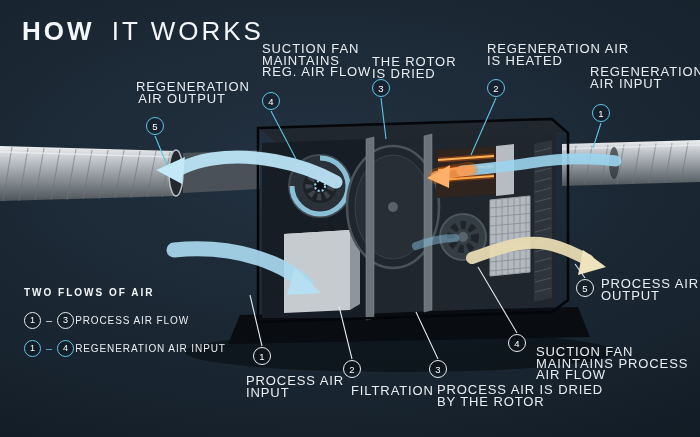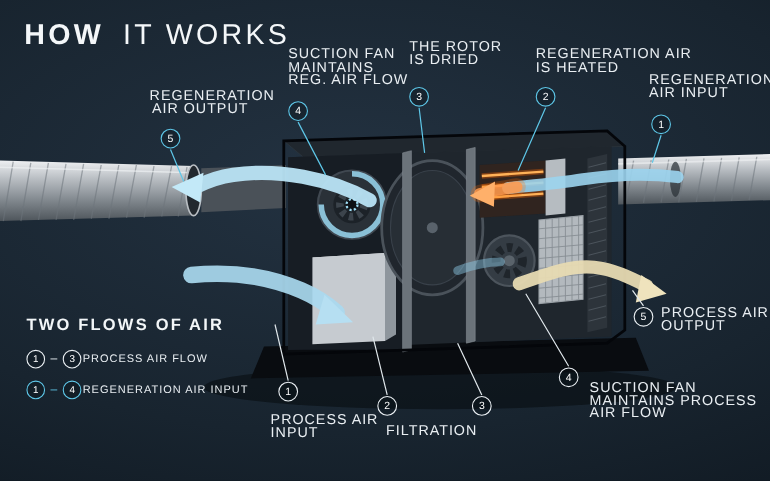--- a/index.html
+++ b/index.html
@@ -26,21 +26,21 @@
   .num-circle {
     position:absolute; width:18px; height:18px; border-radius:50%;
     display:flex; align-items:center; justify-content:center;
     font-size:9.5px; font-weight:500; color:#ffffff;
     background:rgba(8,16,24,0.3);
   }
   .num-circle.cyan  { border:1.6px solid #5ec7e8; }
   .num-circle.white { border:1.6px solid #e9eef2; }
 
   .legend { position:absolute; left:24px; top:287px; }
-  .legend-title { font-size:15px; letter-spacing:2px; font-weight:600; color:#f2f6f8; margin-bottom:13px; }
+  .legend-title { font-size:10px; letter-spacing:2px; font-weight:600; color:#f2f6f8; margin-bottom:13px; }
   .legend-row { display:flex; align-items:center; margin-bottom:10px; height:18px; }
   .legend-row .num-circle { position:static; width:17px; height:17px; font-size:9px; flex:none; }
   .legend-dash { font-size:11px; margin:0 5px; }
   .legend-row.process .legend-dash { color:#e9eef2; }
   .legend-row.regen   .legend-dash { color:#5ec7e8; }
   .legend-label { font-size:10px; letter-spacing:0.9px; margin-left:1px; color:#e9eef2; }
 </style>
 </head>
 <body>
 
@@ -176,40 +176,42 @@
 
   <div class="callout-label center" style="left:136px; top:81px; width:92px;">REGENERATION
 AIR OUTPUT</div>
   <div class="num-circle cyan" style="left:146px; top:117px;">5</div>
 
   <div class="callout-label" style="left:262px; top:43px;">SUCTION FAN
 MAINTAINS
 REG. AIR FLOW</div>
   <div class="num-circle cyan" style="left:262px; top:92px;">4</div>
 
-  <div class="callout-label" style="left:372px; top:36px;">THE ROTOR
+  <div class="callout-label" style="left:372px; top:56px;">THE ROTOR
 IS DRIED</div>
   <div class="num-circle cyan" style="left:372px; top:79px;">3</div>
 
   <div class="callout-label" style="left:487px; top:43px;">REGENERATION AIR
 IS HEATED</div>
   <div class="num-circle cyan" style="left:487px; top:79px;">2</div>
 
   <div class="callout-label" style="left:590px; top:66px;">REGENERATION
 AIR INPUT</div>
   <div class="num-circle cyan" style="left:592px; top:104px;">1</div>
 
   <div class="num-circle white" style="left:253px; top:347px;">1</div>
   <div class="callout-label" style="left:246px; top:375px;">PROCESS AIR
 INPUT</div>
 
   <div class="num-circle white" style="left:343px; top:360px;">2</div>
   <div class="callout-label" style="left:351px; top:385px;">FILTRATION</div>
 
   <div class="num-circle white" style="left:429px; top:360px;">3</div>
+  <div class="callout-label" style="left:437px; top:384px;">PROCESS AIR IS DRIED
+BY THE ROTOR</div>
 
   <div class="num-circle white" style="left:508px; top:334px;">4</div>
   <div class="callout-label" style="left:536px; top:346px;">SUCTION FAN
 MAINTAINS PROCESS
 AIR FLOW</div>
 
   <div class="num-circle white" style="left:576px; top:279px;">5</div>
   <div class="callout-label" style="left:601px; top:278px;">PROCESS AIR
 OUTPUT</div>
 

